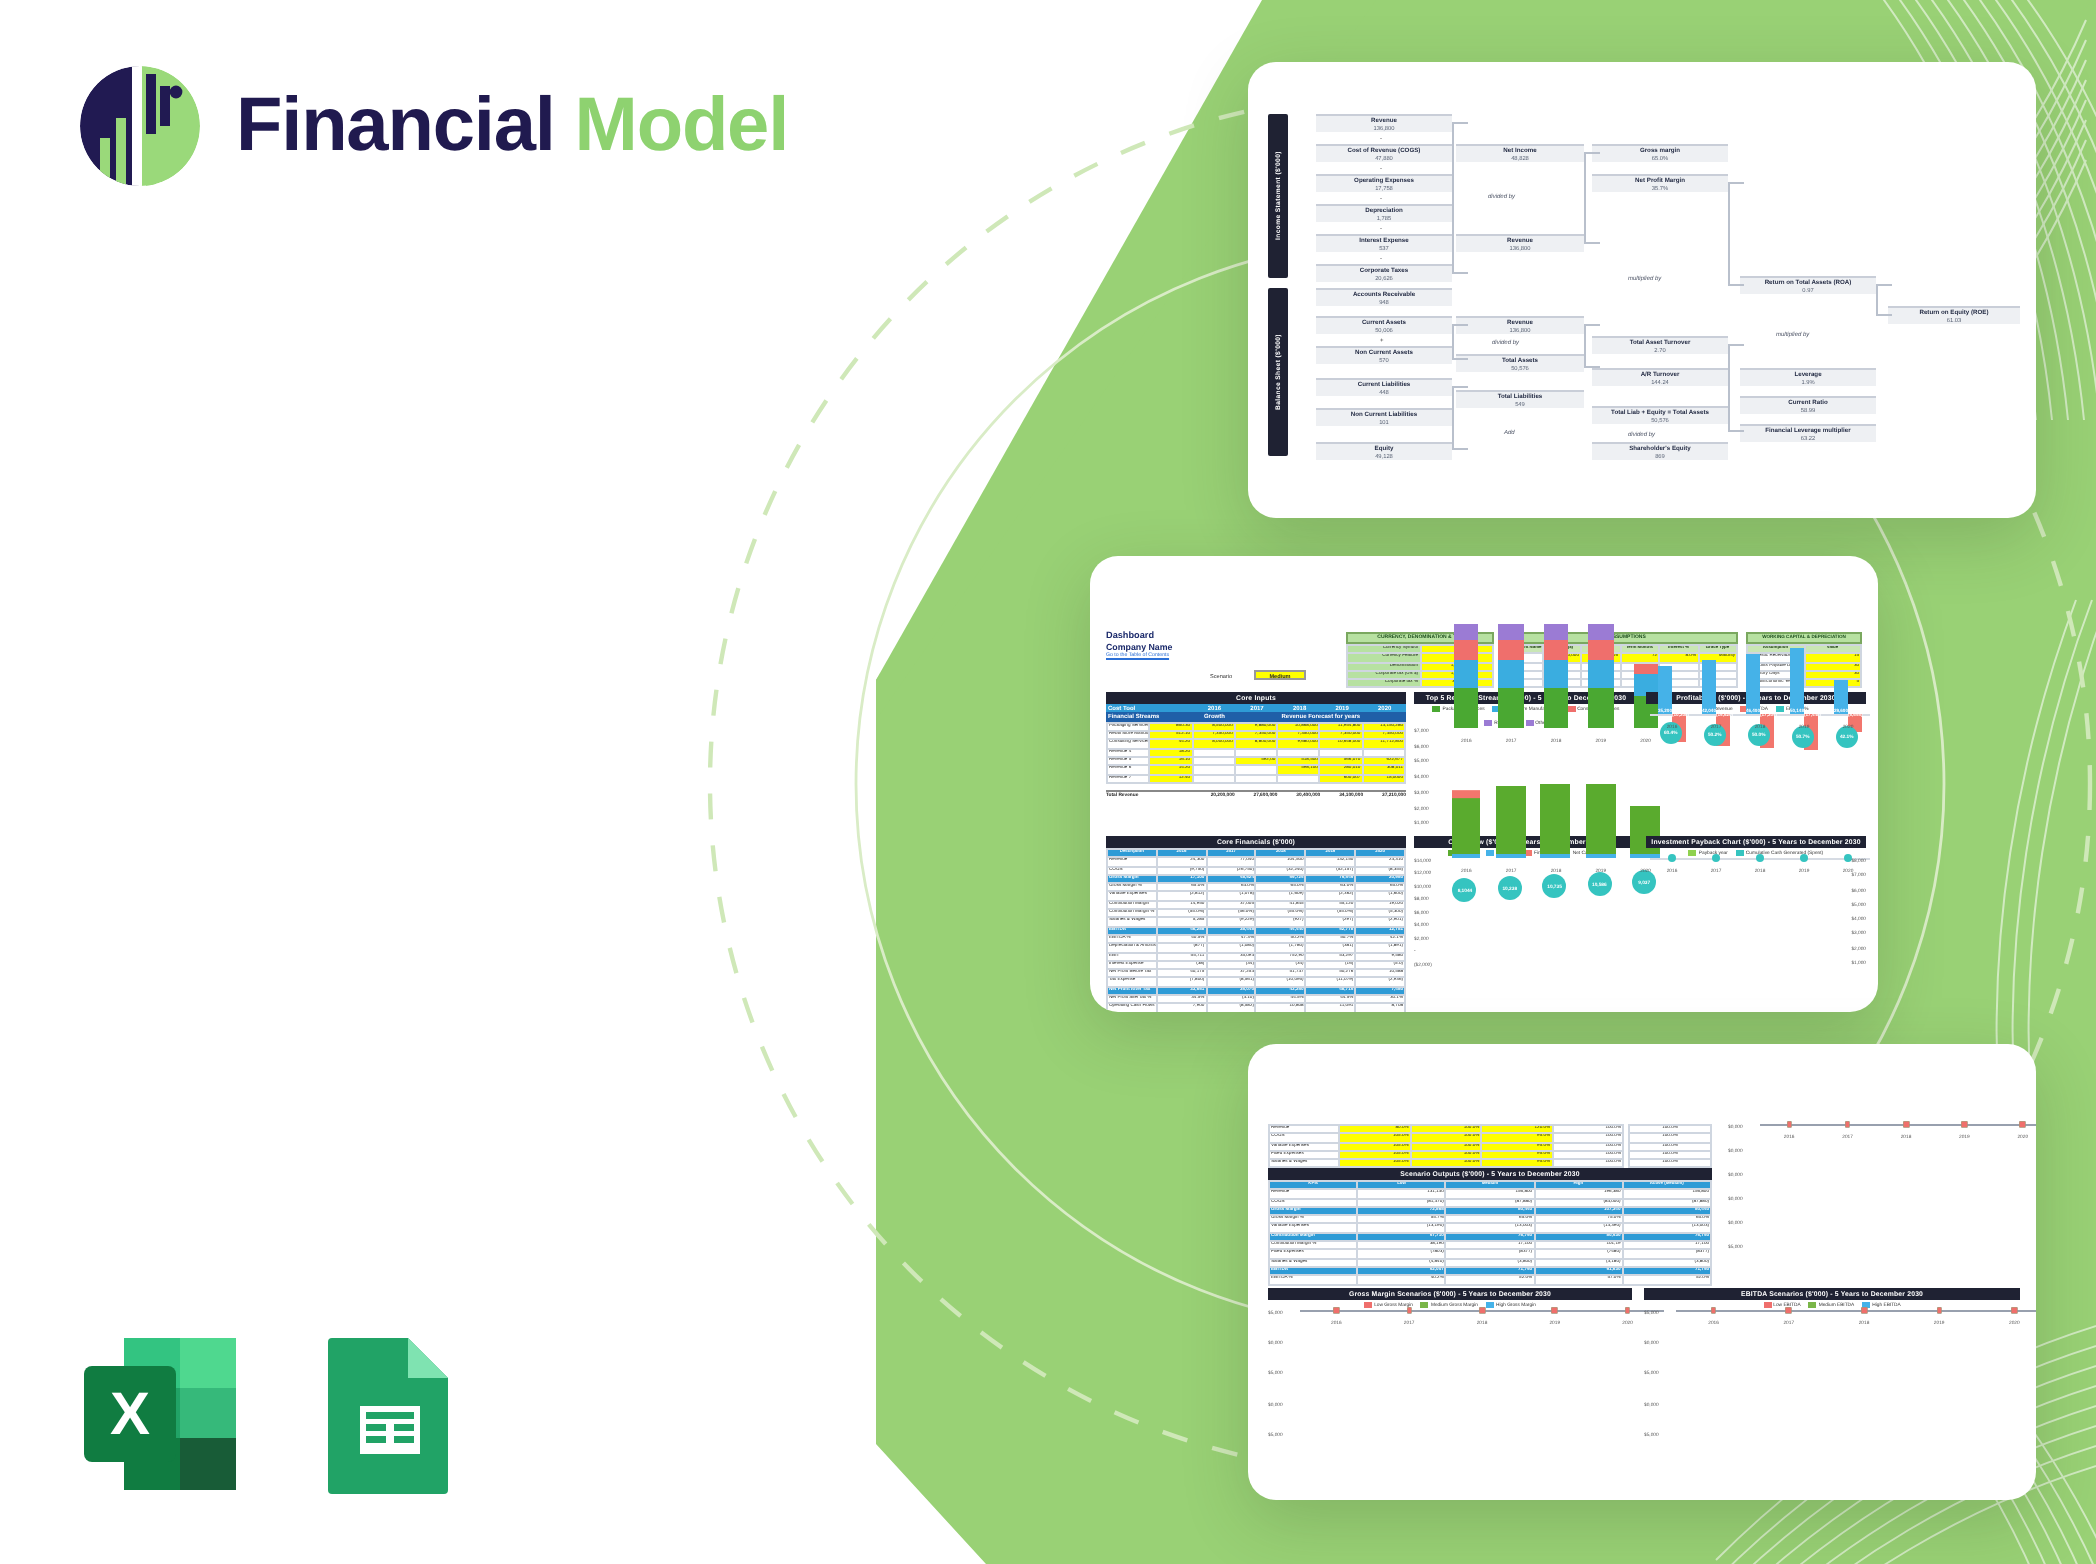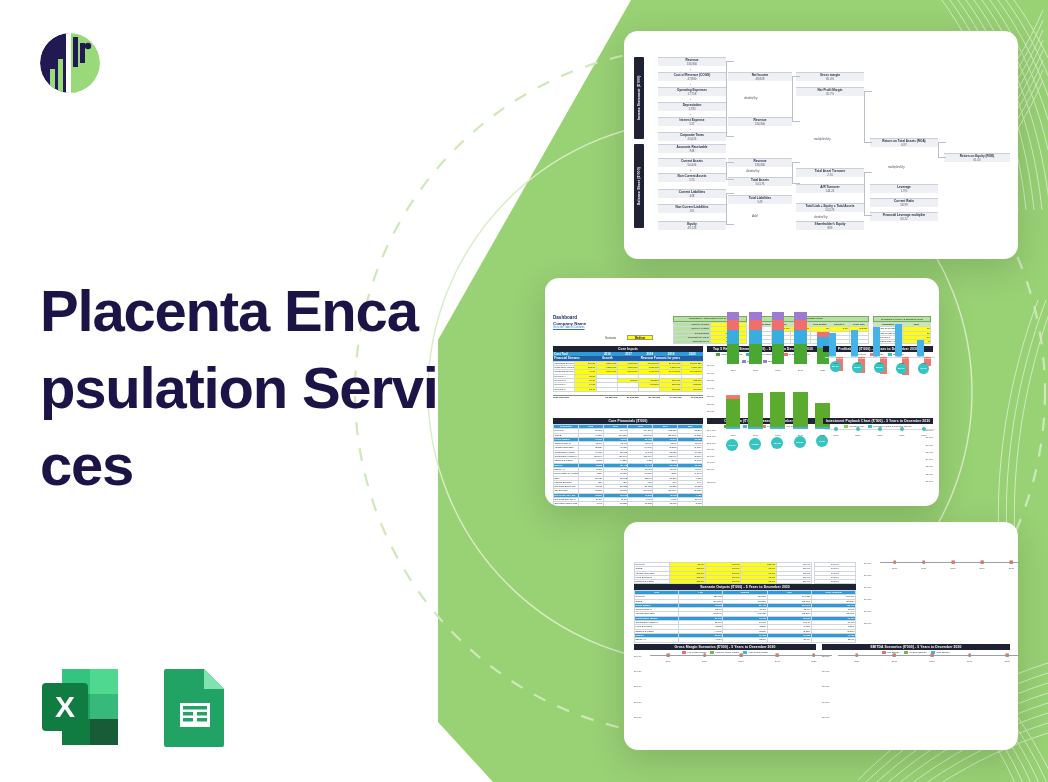--- a/index.html
+++ b/index.html
@@ -204,23 +204,25 @@
         <path d="M34 4 A30 30 0 0 0 34 64 Z" fill="#211a52"></path>
         <rect x="14" y="40" width="5" height="24" fill="#9ad97a"></rect>
         <rect x="22" y="30" width="5" height="34" fill="#9ad97a"></rect>
         <rect x="30" y="4" width="5" height="60" fill="#ffffff"></rect>
         <rect x="37" y="8" width="5" height="30" fill="#211a52"></rect>
         <rect x="44" y="14" width="5" height="20" fill="#211a52"></rect>
         <rect x="37" y="40" width="5" height="24" fill="#9ad97a"></rect>
         <circle cx="52" cy="17" r="3.2" fill="#211a52"></circle>
       </g>
     </svg>
+    <div class="logo-text">
+      <span class="t1">Financial</span><span>&nbsp;</span><span class="t2">Model</span>
+    </div>
   </div>
 
-  <h1 class="headline">Placenta Encapsulation Services</h1>
 
   <div class="badges">
     <svg class="badge" viewBox="0 0 88 88">
       <rect x="26" y="6" width="56" height="76" rx="2" fill="#21a366"></rect>
       <rect x="26" y="6" width="28" height="25" fill="#33c481"></rect>
       <rect x="54" y="6" width="28" height="25" fill="#4fd88f"></rect>
       <rect x="26" y="31" width="28" height="25" fill="#21a366"></rect>
       <rect x="54" y="31" width="28" height="25" fill="#36b97a"></rect>
       <rect x="26" y="56" width="28" height="26" fill="#107c41"></rect>
       <rect x="54" y="56" width="28" height="26" fill="#185c37"></rect>

